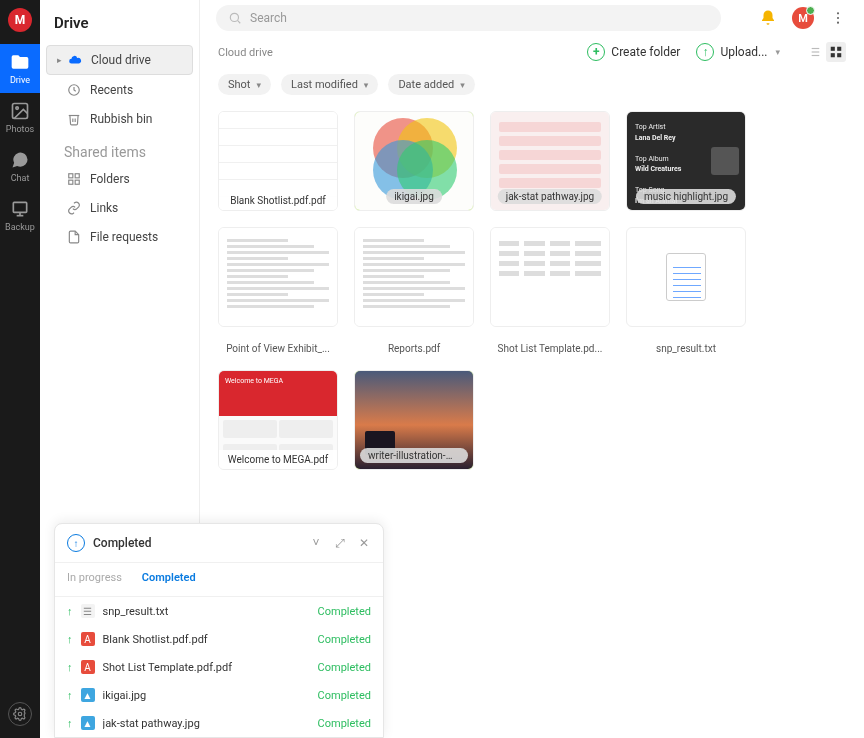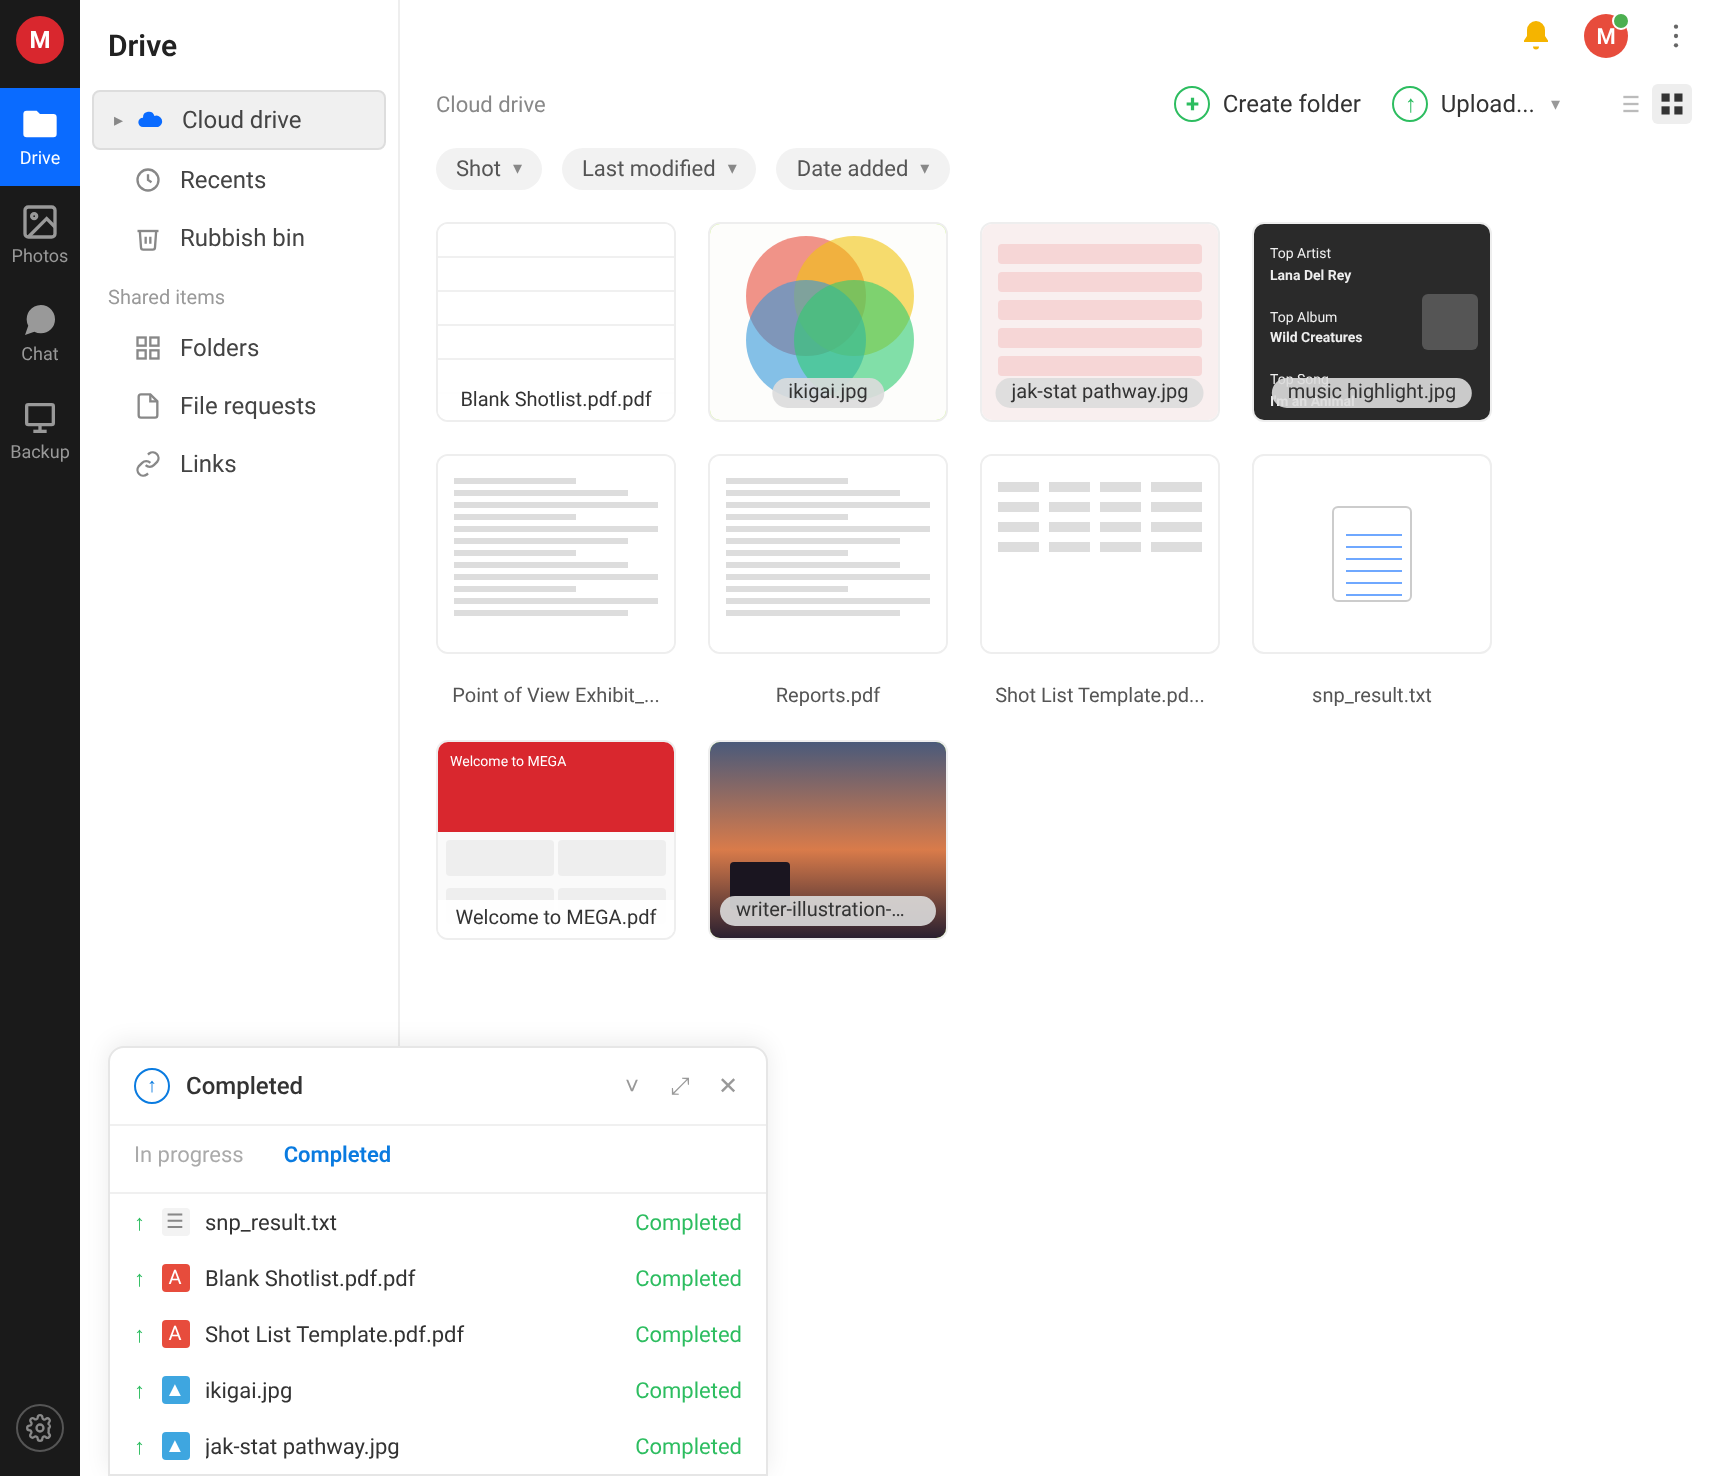--- a/index.html
+++ b/index.html
@@ -16,21 +16,21 @@
 .rail-bottom { width: 24px; height: 24px; border-radius: 50%; border: 1px solid #555; display: flex; align-items: center; justify-content: center; margin-bottom: 12px; color: #888; }
 
 
 .sidebar { position: absolute; left: 40px; top: 0; bottom: 0; width: 160px; background: #fff; border-right: 1px solid #eee; }
 .sidebar-title { font-size: 15px; font-weight: 600; padding: 14px 14px 12px; color: #222; }
 .sb-item { display: flex; align-items: center; padding: 6px 10px; margin: 1px 6px; border-radius: 4px; font-size: 12px; color: #444; cursor: pointer; }
 .sb-item.selected { background: #f0f0f0; border: 1px solid #ddd; }
 .sb-item .sb-chev { width: 10px; color: #888; font-size: 9px; }
 .sb-item .sb-icon { width: 16px; height: 16px; margin-right: 8px; display: flex; align-items: center; justify-content: center; color: #888; }
 .sb-item.selected .sb-icon.cloud { color: #0a6bff; }
-.sb-section { font-size: 10px; color: #999; padding: 10px 14px 4px; }
+.sb-section { font-size: 14px; color: #999; padding: 10px 24px 4px; }
 
 
 .main { position: absolute; left: 200px; right: 0; top: 0; bottom: 0; background: #fff; display: flex; flex-direction: column; }
 .topbar { height: 36px; display: flex; align-items: center; padding: 0 16px; gap: 14px; }
 .search { flex: 0 0 505px; height: 26px; background: #f3f3f3; border-radius: 14px; display: flex; align-items: center; padding: 0 12px; color: #999; font-size: 12px; }
 .search .s-icon { margin-right: 8px; color: #bbb; }
 .top-spacer { flex: 1; }
 .top-icon { width: 20px; height: 20px; display: flex; align-items: center; justify-content: center; cursor: pointer; color: #666; }
 .bell { color: #f5b400; }
 .avatar { width: 22px; height: 22px; border-radius: 50%; background: #e74c3c; color: #fff; font-size: 11px; font-weight: 600; display: flex; align-items: center; justify-content: center; position: relative; }
@@ -197,41 +197,50 @@
             <rect x="3" y="14" width="7" height="7"></rect>
             <rect x="14" y="14" width="7" height="7"></rect>
           </svg>
         </span>
         <span>Folders</span>
       </div>
       <div class="sb-item">
         <span class="sb-chev"></span>
         <span class="sb-icon ">
           <svg width="14" height="14" viewBox="0 0 24 24" fill="none" stroke="currentColor" stroke-width="2">
-            <path d="M14 2H6a2 2 0 0 0-2 2v16a2 2 0 0 0 2 2h12a2 2 0 0 0 2-2V8z"></path>
-            <polyline points="14 2 14 8 20 8"></polyline>
-          </svg>
-        </span>
-        <span>File requests</span>
+            <path d="M10 13a5 5 0 0 0 7 0l3-3a5 5 0 0 0-7-7l-1 1"></path>
+            <path d="M14 11a5 5 0 0 0-7 0l-3 3a5 5 0 0 0 7 7l1-1"></path>
+          </svg>
+        </span>
+        <span>Links</span>
       </div>
       <div class="sb-item">
         <span class="sb-chev"></span>
         <span class="sb-icon ">
           <svg width="14" height="14" viewBox="0 0 24 24" fill="none" stroke="currentColor" stroke-width="2">
-            <path d="M10 13a5 5 0 0 0 7 0l3-3a5 5 0 0 0-7-7l-1 1"></path>
-            <path d="M14 11a5 5 0 0 0-7 0l-3 3a5 5 0 0 0 7 7l1-1"></path>
-          </svg>
-        </span>
-        <span>Links</span>
+            <path d="M14 2H6a2 2 0 0 0-2 2v16a2 2 0 0 0 2 2h12a2 2 0 0 0 2-2V8z"></path>
+            <polyline points="14 2 14 8 20 8"></polyline>
+          </svg>
+        </span>
+        <span>File requests</span>
       </div>
     </div>
 </div>
 
 <div class="main">
   <div class="topbar">
+    <div class="search">
+      <span class="s-icon">
+        <svg width="14" height="14" viewBox="0 0 24 24" fill="none" stroke="currentColor" stroke-width="2">
+            <circle cx="11" cy="11" r="7"></circle>
+            <line x1="21" y1="21" x2="16.65" y2="16.65"></line>
+          </svg>
+      </span>
+      <span>Search</span>
+    </div>
     <div class="top-spacer"></div>
     <div class="top-icon bell">
       <svg width="18" height="18" viewBox="0 0 24 24" fill="currentColor">
           <path d="M12 2a6 6 0 0 0-6 6v4l-2 3v1h16v-1l-2-3V8a6 6 0 0 0-6-6zM10 19a2 2 0 0 0 4 0h-4z"></path>
         </svg>
     </div>
     <div class="avatar">M</div>
     <div class="top-icon">
       <svg width="16" height="16" viewBox="0 0 24 24" fill="currentColor">
           <circle cx="12" cy="5" r="1.6"></circle>

